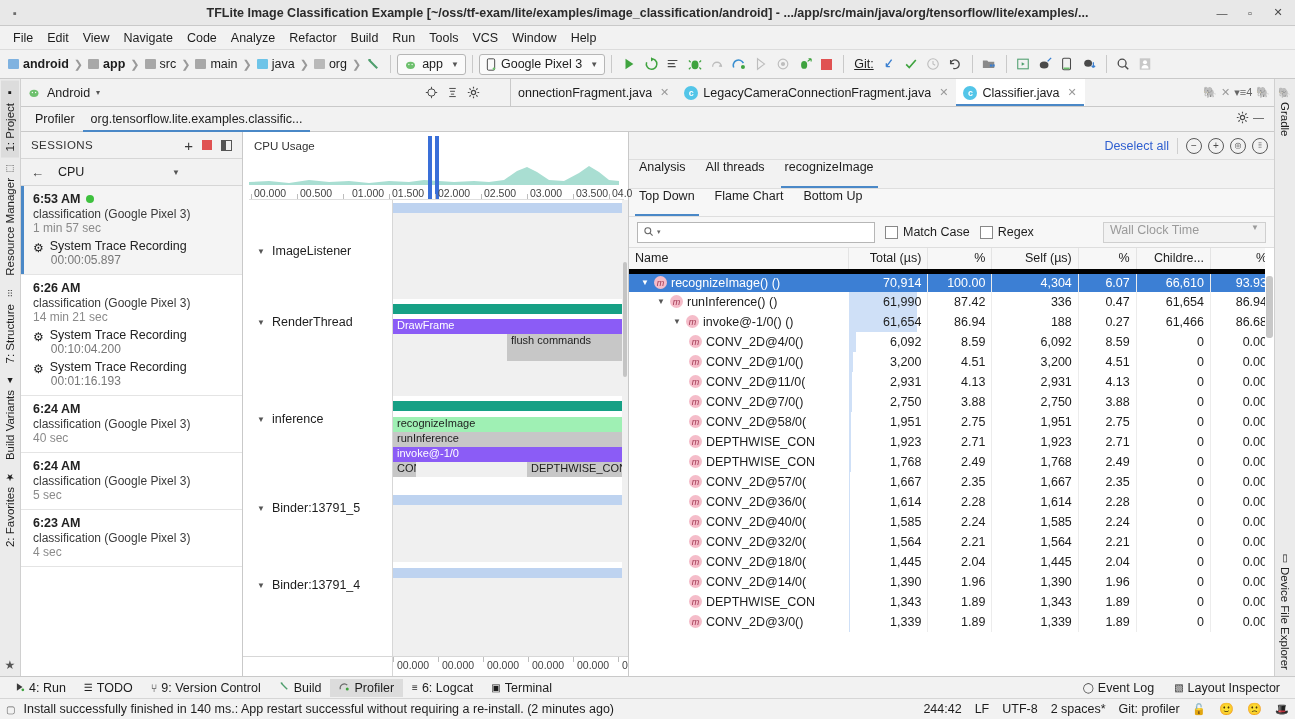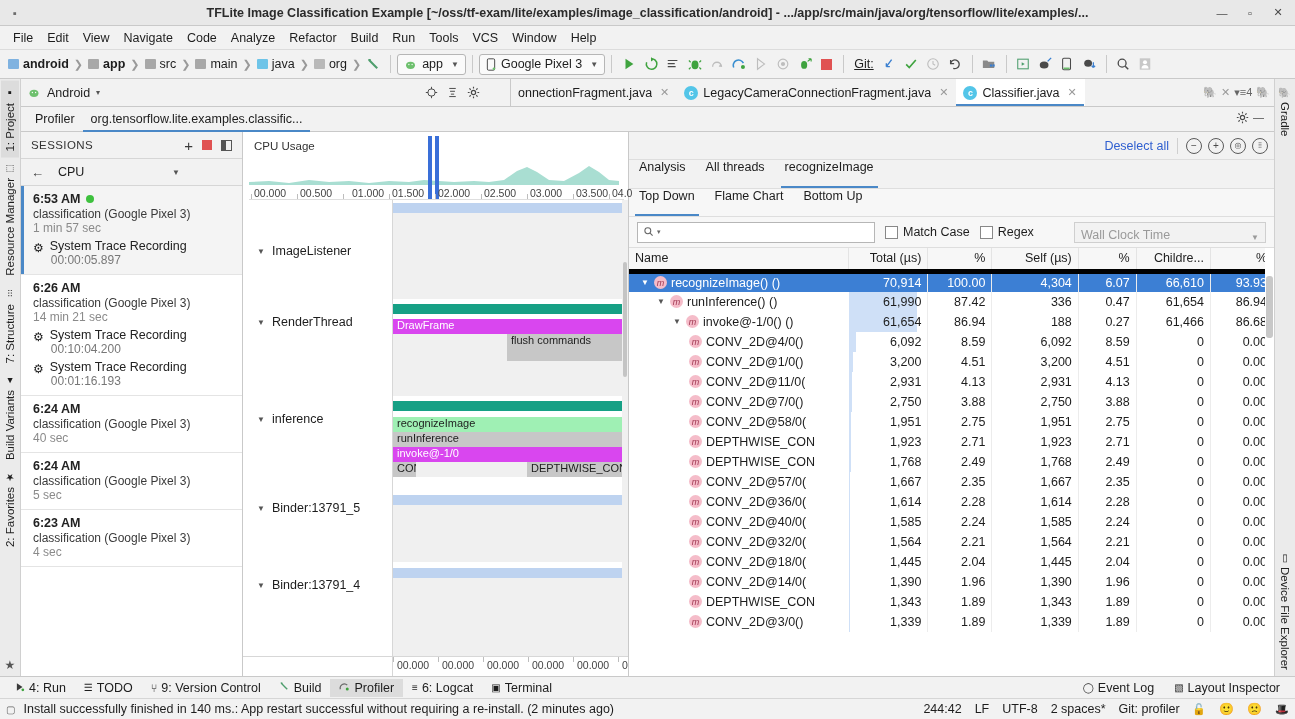--- a/index.html
+++ b/index.html
@@ -132,21 +132,21 @@
 
   .tl-threads { flex:1; display:flex; min-height:0; position:relative; }
   .tl-names { width:150px; border-right:1px solid #d7d7d7; position:relative; background:#fff; }
   .tl-name { position:absolute; left:14px; display:flex; align-items:center; gap:6px;
              font-size:12.5px; color:#1d1d1d; white-space:nowrap; }
   .tl-name .tri { font-size:8px; color:#555; }
   .tl-tracks { flex:1; position:relative; background:#f0f0f0; overflow:hidden; }
   .trk { position:absolute; left:0; right:6px; }
   .band-blue { background:#bed3f0; }
   .band-teal { background:#16a085; }
-  .band-grey { background:#d946ef; }
+  .band-grey { background:#8b5cf6; }
   .band-lgrey { background:#c7c7c7; }
   .band-green { background:#9ff0b4; }
   .band-white { background:#ffffff; }
   .trk-lbl { font-size:11px; color:#1d1d1d; padding-left:4px; line-height:13px;
              white-space:nowrap; overflow:hidden; }
   .trk-lbl.onwhite { color:#1d1d1d; }
   .trk-lbl.ondark { color:#ffffff; }
   .tl-scroll { position:absolute; right:0; top:0; width:6px; background:#f0f0f0; }
   .tl-scroll .thumb { position:absolute; left:1px; width:4px; background:#c4c4c4; border-radius:2px; }
   .tl-bottomaxis { height:20px; border-top:1px solid #d7d7d7; display:flex; background:#fff;
@@ -173,22 +173,22 @@
   .an-sub .an-tab { font-size:12.5px; }
   .an-filter { height:31px; display:flex; align-items:center; gap:10px; padding:0 8px;
                background:#f7f7f7; border-bottom:1px solid #dedede; }
   .searchbox { width:238px; height:21px; border:1px solid #b6b6b6; background:#fff;
                display:flex; align-items:center; gap:3px; padding:0 5px; }
   .searchbox .mag { color:#666; font-size:11px; }
   .searchbox input { border:none; outline:none; flex:1; font-size:12px;
                      font-family:"Liberation Sans", sans-serif; background:transparent; }
   .cbx { display:flex; align-items:center; gap:5px; font-size:12.5px; }
   .cbx .box { width:13px; height:13px; border:1px solid #888; background:#fff; }
-  .clock-combo { margin-left:auto; width:192px; height:21px; border:1px solid #cfcfcf;
-                 background:#f2f2f2; color:#9a9a9a; display:flex; align-items:flex-end;
+  .clock-combo { margin-left:auto; width:163px; height:21px; border:1px solid #cfcfcf;
+                 background:#f2f2f2; color:#9a9a9a; display:flex; align-items:flex-start;
                  padding:0 6px; font-size:12.5px; }
   .clock-combo .caret { margin-left:auto; font-size:8px; }
 
   
   .tbl-wrap { flex:1; display:flex; flex-direction:column; min-height:0; overflow:hidden;
               position:relative; }
   table.prof { width:100%; border-collapse:collapse; table-layout:fixed; font-size:12.5px; }
   table.prof th { background:#f7f7f7; font-weight:normal; text-align:right; padding:3px 6px 4px;
                   border-bottom:5px solid #000000; border-right:1px solid #e4e4e4;
                   white-space:nowrap; overflow:hidden; }

